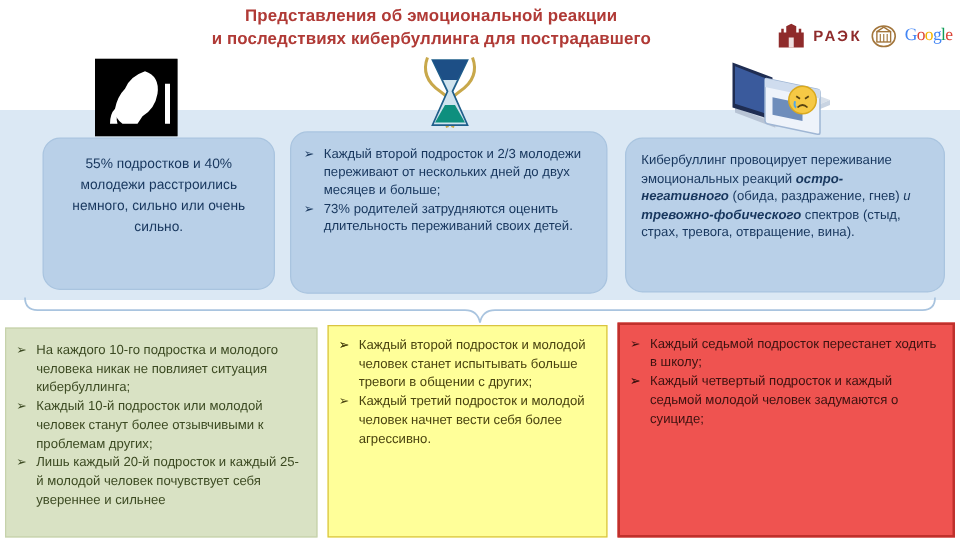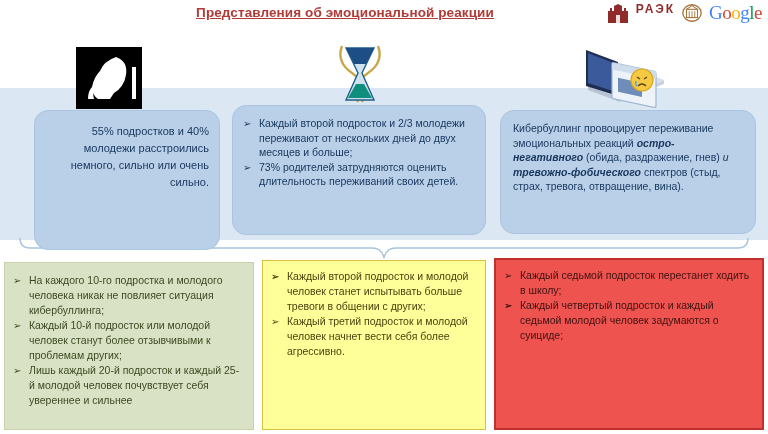--- a/index.html
+++ b/index.html
@@ -21,40 +21,41 @@
     left: 120px;
     top: 4px;
     width: 450px;
     text-align: center;
     color: #b03a36;
     font-weight: bold;
     font-size: 13.5px;
     line-height: 18px;
     letter-spacing: 0.1px;
   }
-  #slide-title .line { display: block; white-space: nowrap; text-decoration: underline; }
+  #slide-title .line { display: block; white-space: nowrap; }
 
   
   #logo-strip {
     position: absolute;
     right: 6px;
-    top: 2px;
+    top: 16px;
     height: 26px;
     display: flex;
+    align-items: center;
     gap: 6px;
   }
   #logo-strip .raec-mark { display:block; }
   #logo-strip .raec-text {
     color: #8f2b2b;
     font-size: 12px;
     font-weight: bold;
     letter-spacing: 2px;
   }
   #logo-strip .google-text {
-    font-size: 19px;
+    font-size: 14px;
     letter-spacing: -0.5px;
     font-family: "Liberation Serif", serif;
   }
   .g-b { color:#4285F4; } .g-r { color:#DB4437; }
   .g-y { color:#F4B400; } .g-g { color:#0F9D58; }
 
   
   #blue-band {
     position: absolute;
     left: 0; top: 88px;
@@ -86,23 +87,23 @@
     background: #b9d0e8;
     border: 1px solid #a9c4df;
     border-radius: 14px;
     box-sizing: border-box;
     color: #17365d;
     font-size: 10.5px;
     line-height: 14.5px;
   }
   #top-box-1 {
     left: 34px; top: 110px;
-    width: 186px; height: 140px;
+    width: 186px; height: 122px;
     padding: 12px 10px 0 10px;
-    text-align: right;
+    text-align: center;
     font-size: 11px;
     line-height: 17px;
   }
   #top-box-2 {
     left: 232px; top: 105px;
     width: 254px; height: 130px;
     padding: 10px 10px 0 8px;
   }
   #top-box-3 {
     left: 500px; top: 110px;
@@ -162,20 +163,21 @@
   }
   .plain-para { margin: 0; }
   .bold-ital { font-weight: bold; font-style: italic; }
   .ital { font-style: italic; }
 </style>
 </head>
 <body>
 
 <div id="slide-title">
   <span class="line">Представления об эмоциональной реакции</span>
+  <span class="line">и последствиях кибербуллинга для пострадавшего</span>
 </div>
 
 <div id="logo-strip">
   <svg class="raec-mark" width="24" height="24" viewBox="0 0 24 24">
     <path d="M2 21 L2 9 L4 9 L4 6 L6 6 L6 9 L8 9 L8 4 L12 2 L16 4 L16 9 L18 9 L18 6 L20 6 L20 9 L22 9 L22 21 Z" fill="#8f2b2b"></path>
     <rect x="10" y="13" width="4" height="8" fill="#ffffff" opacity="0.85"></rect>
   </svg>
   <span class="raec-text">РАЭК</span>
   <svg width="22" height="22" viewBox="0 0 24 24">
     <ellipse cx="12" cy="12" rx="10" ry="9" fill="none" stroke="#a3763c" stroke-width="1.4"></ellipse>

